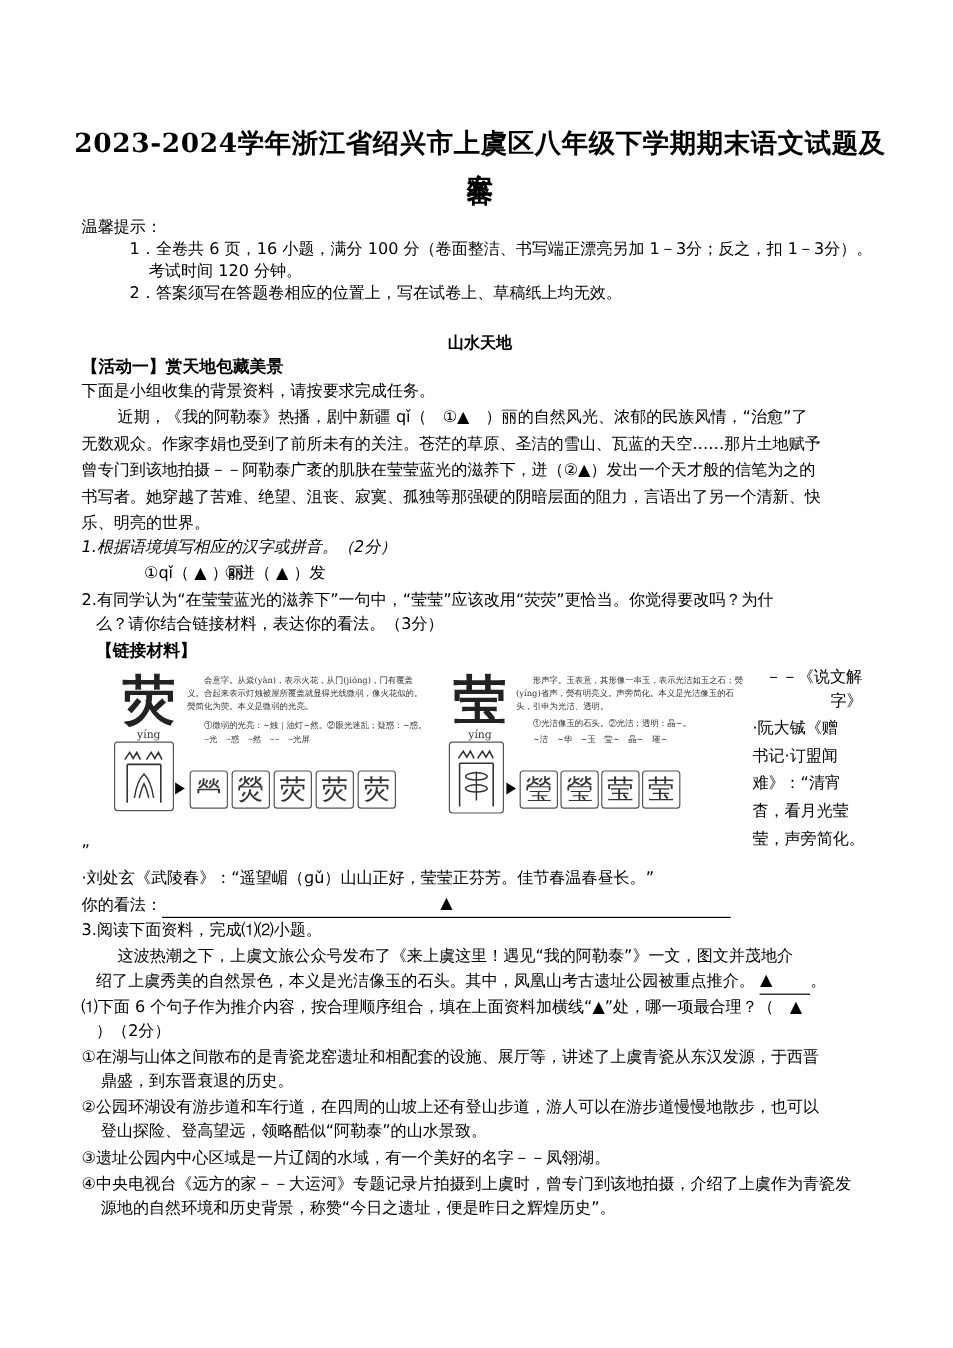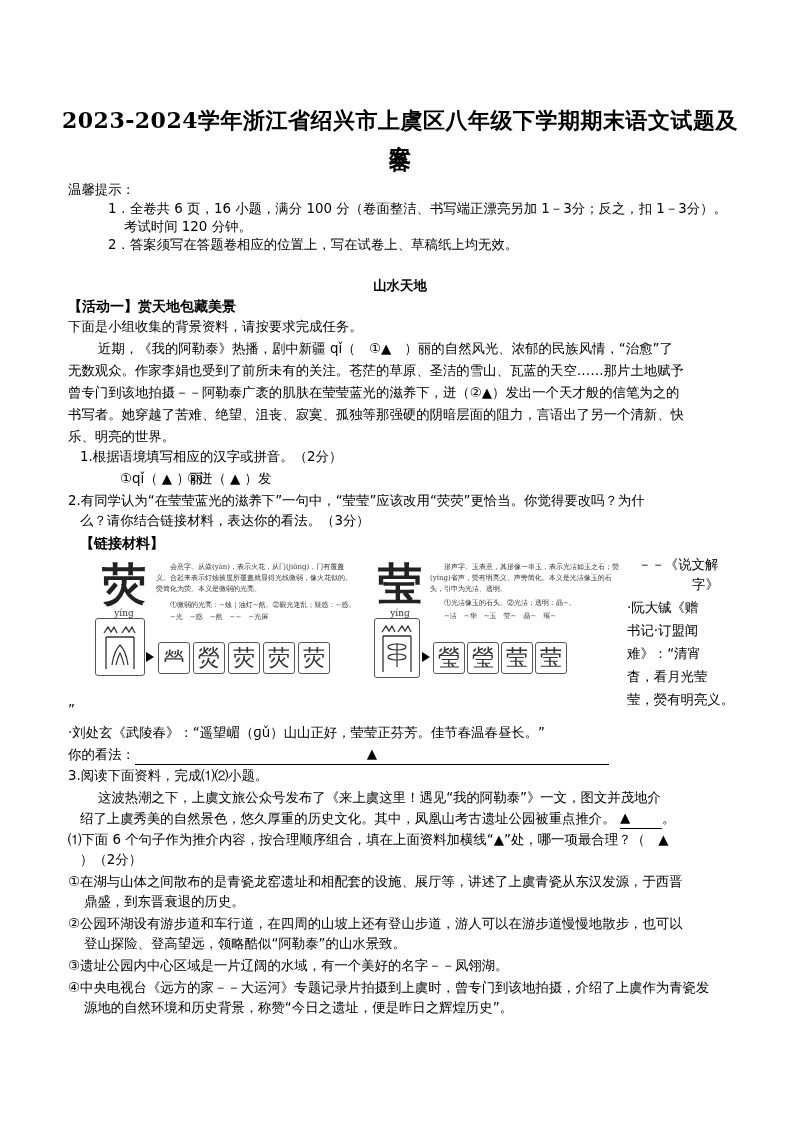--- a/index.html
+++ b/index.html
@@ -36,42 +36,42 @@
 <div class="abs t b center" style="left:60px; width:680px; top:276px;">山水天地</div>
 <div class="abs t b" style="left:68px; top:296px; font-size:14px;">【活动一】赏天地包藏美景</div>
 <div class="abs t" style="left:68px; top:317px;">下面是小组收集的背景资料，请按要求完成任务。</div>
 
 <div class="abs t" style="left:98px; top:339px;">近期，《我的阿勒泰》热播，剧中新疆 qǐ（　①▲　）丽的自然风光、浓郁的民族风情，“治愈”了</div>
 <div class="abs t" style="left:68px; top:361px;">无数观众。作家李娟也受到了前所未有的关注。苍茫的草原、圣洁的雪山、瓦蓝的天空……那片土地赋予</div>
 <div class="abs t" style="left:68px; top:383px;">曾专门到该地拍摄－－阿勒泰广袤的肌肤在莹莹蓝光的滋养下，迸（②▲）发出一个天才般的信笔为之的</div>
 <div class="abs t" style="left:68px; top:405px;">书写者。她穿越了苦难、绝望、沮丧、寂寞、孤独等那强硬的阴暗层面的阻力，言语出了另一个清新、快</div>
 <div class="abs t" style="left:68px; top:427px;">乐、明亮的世界。</div>
 
-<div class="abs t" style="left:80px; top:447px;">1.根据语境填写相应的汉字或拼音。（2分）</div>
+<div class="abs t" style="left:68px; top:447px;font-style:italic;">1.根据语境填写相应的汉字或拼音。（2分）</div>
 <div class="abs t" style="left:80px; top:469px;margin-left:40px;">①qǐ（ ▲ ）丽</div>
 <div class="abs t" style="left:187px; top:469px;">②迸（ ▲ ）发</div>
 
 <div class="abs t" style="left:68px; top:491px;">2.有同学认为“在莹莹蓝光的滋养下”一句中，“莹莹”应该改用“荧荧”更恰当。你觉得要改吗？为什</div>
 <div class="abs t" style="left:80px; top:511px;">么？请你结合链接材料，表达你的看法。（3分）</div>
 <div class="abs t b" style="left:80px; top:533px; font-size:14px;">【链接材料】</div>
 
 <div class="abs" style="left:94px; top:560px; width:60px; text-align:center;">
   <div class="bigchar">荧</div>
   <div class="pinyin">yíng</div>
 </div>
 <div class="box" style="left:95px; top:618px; width:48px; height:56px;">
   <svg width="48" height="56" viewBox="0 0 48 56">
     <path d="M8 14 l4 -6 l3 5 l3 -5 l3 6 M26 14 l4 -6 l3 5 l3 -5 l3 6" stroke="#333" fill="none" stroke-width="1.3"></path>
     <path d="M10 18 v32 M38 18 v32 M10 18 h28" stroke="#333" fill="none" stroke-width="1.3"></path>
     <path d="M16 46 q2 -14 8 -20 q6 6 8 20 M20 46 q2 -8 4 -12 q2 4 4 12" stroke="#333" fill="none" stroke-width="1.2"></path>
   </svg>
 </div>
 <div class="abs small" style="left:156px; top:562px; width:200px; text-indent:14px;">会意字。从焱(yàn)，表示火花，从冂(jiōng)，冂有覆盖义。合起来表示灯烛被屋所覆盖就显得光线微弱，像火花似的。熒简化为荧。本义是微弱的光亮。</div>
 <div class="abs small" style="left:156px; top:600px; width:200px; text-indent:14px;">①微弱的光亮：~烛｜油灯~然。②眼光迷乱；疑惑：~惑。</div>
-<div class="abs small" style="left:170px; top:612px; width:180px;">~光　~惑　~然　~~　~光屏</div>
+<div class="abs small" style="left:170px; top:612px; width:180px;font-family:Liberation Mono, monospace;">~光　~惑　~然　~~　~光屏</div>
 <div class="abs arrow" style="left:146px; top:652px;"></div>
 <div class="box glyphbox" style="left:158px; top:642px; width:30px; height:30px;">𤇾</div>
 <div class="box glyphbox" style="left:193px; top:642px; width:30px; height:30px;">熒</div>
 <div class="box glyphbox" style="left:228px; top:642px; width:30px; height:30px;">荧</div>
 <div class="box glyphbox" style="left:263px; top:642px; width:30px; height:30px;">荧</div>
 <div class="box glyphbox" style="left:298px; top:642px; width:30px; height:30px;">荧</div>
 
 <div class="abs" style="left:375px; top:560px; width:50px; text-align:center;">
   <div class="bigchar">莹</div>
   <div class="pinyin">yíng</div>
@@ -93,32 +93,32 @@
 <div class="box glyphbox" style="left:467px; top:642px; width:30px; height:30px;">瑩</div>
 <div class="box glyphbox" style="left:501px; top:642px; width:30px; height:30px;">莹</div>
 <div class="box glyphbox" style="left:535px; top:642px; width:30px; height:30px;">莹</div>
 
 <div class="abs t" style="left:638px; top:555px;">－－《说文解</div>
 <div class="abs t" style="left:692px; top:575px;">字》</div>
 <div class="abs t" style="left:627px; top:598px;">·阮大铖《赠</div>
 <div class="abs t" style="left:627px; top:621px;">书记·订盟闻</div>
 <div class="abs t" style="left:627px; top:644px;">难》：“清宵</div>
 <div class="abs t" style="left:627px; top:667px;">杳，看月光莹</div>
-<div class="abs t" style="left:627px; top:690px;">莹，熒有明亮义。</div>
+<div class="abs t" style="left:627px; top:690px;">莹，声旁简化。</div>
 <div class="abs t" style="left:68px; top:700px;">”</div>
 
 <div class="abs t" style="left:68px; top:723px;">·刘处玄《武陵春》：“遥望嵋（ɡǔ）山山正好，莹莹正芬芳。佳节春温春昼长。”</div>
 <div class="abs t" style="left:68px; top:744px;">
   <span>你的看法：</span><span class="blank-line" style="width:474px; text-align:center; margin-left:0px;"><span>▲</span></span>
 </div>
 
 <div class="abs t" style="left:68px; top:766px;">3.阅读下面资料，完成⑴⑵小题。</div>
 <div class="abs t" style="left:98px; top:788px;">这波热潮之下，上虞文旅公众号发布了《来上虞这里！遇见“我的阿勒泰”》一文，图文并茂地介</div>
 <div class="abs t" style="left:80px; top:808px;">
-  <span>绍了上虞秀美的自然景色，悠久厚重的历史文化。其中，凤凰山考古遗址公园被重点推介。</span>
+  <span>绍了上虞秀美的自然景色，本义是光洁像玉的石头。其中，凤凰山考古遗址公园被重点推介。</span>
   <span class="blank-line" style="width:42px;"><span>▲</span></span><span>。</span>
 </div>
 <div class="abs t" style="left:68px; top:830px;">⑴下面 6 个句子作为推介内容，按合理顺序组合，填在上面资料加横线“▲”处，哪一项最合理？（　▲</div>
 <div class="abs t" style="left:80px; top:850px;">）（2分）</div>
 
 <div class="abs t" style="left:68px; top:872px;">①在湖与山体之间散布的是青瓷龙窑遗址和相配套的设施、展厅等，讲述了上虞青瓷从东汉发源，于西晋</div>
 <div class="abs t" style="left:84px; top:892px;text-align:center;">鼎盛，到东晋衰退的历史。</div>
 <div class="abs t" style="left:68px; top:914px;">②公园环湖设有游步道和车行道，在四周的山坡上还有登山步道，游人可以在游步道慢慢地散步，也可以</div>
 <div class="abs t" style="left:84px; top:934px;">登山探险、登高望远，领略酷似“阿勒泰”的山水景致。</div>
 <div class="abs t" style="left:68px; top:956px;">③遗址公园内中心区域是一片辽阔的水域，有一个美好的名字－－凤翎湖。</div>

